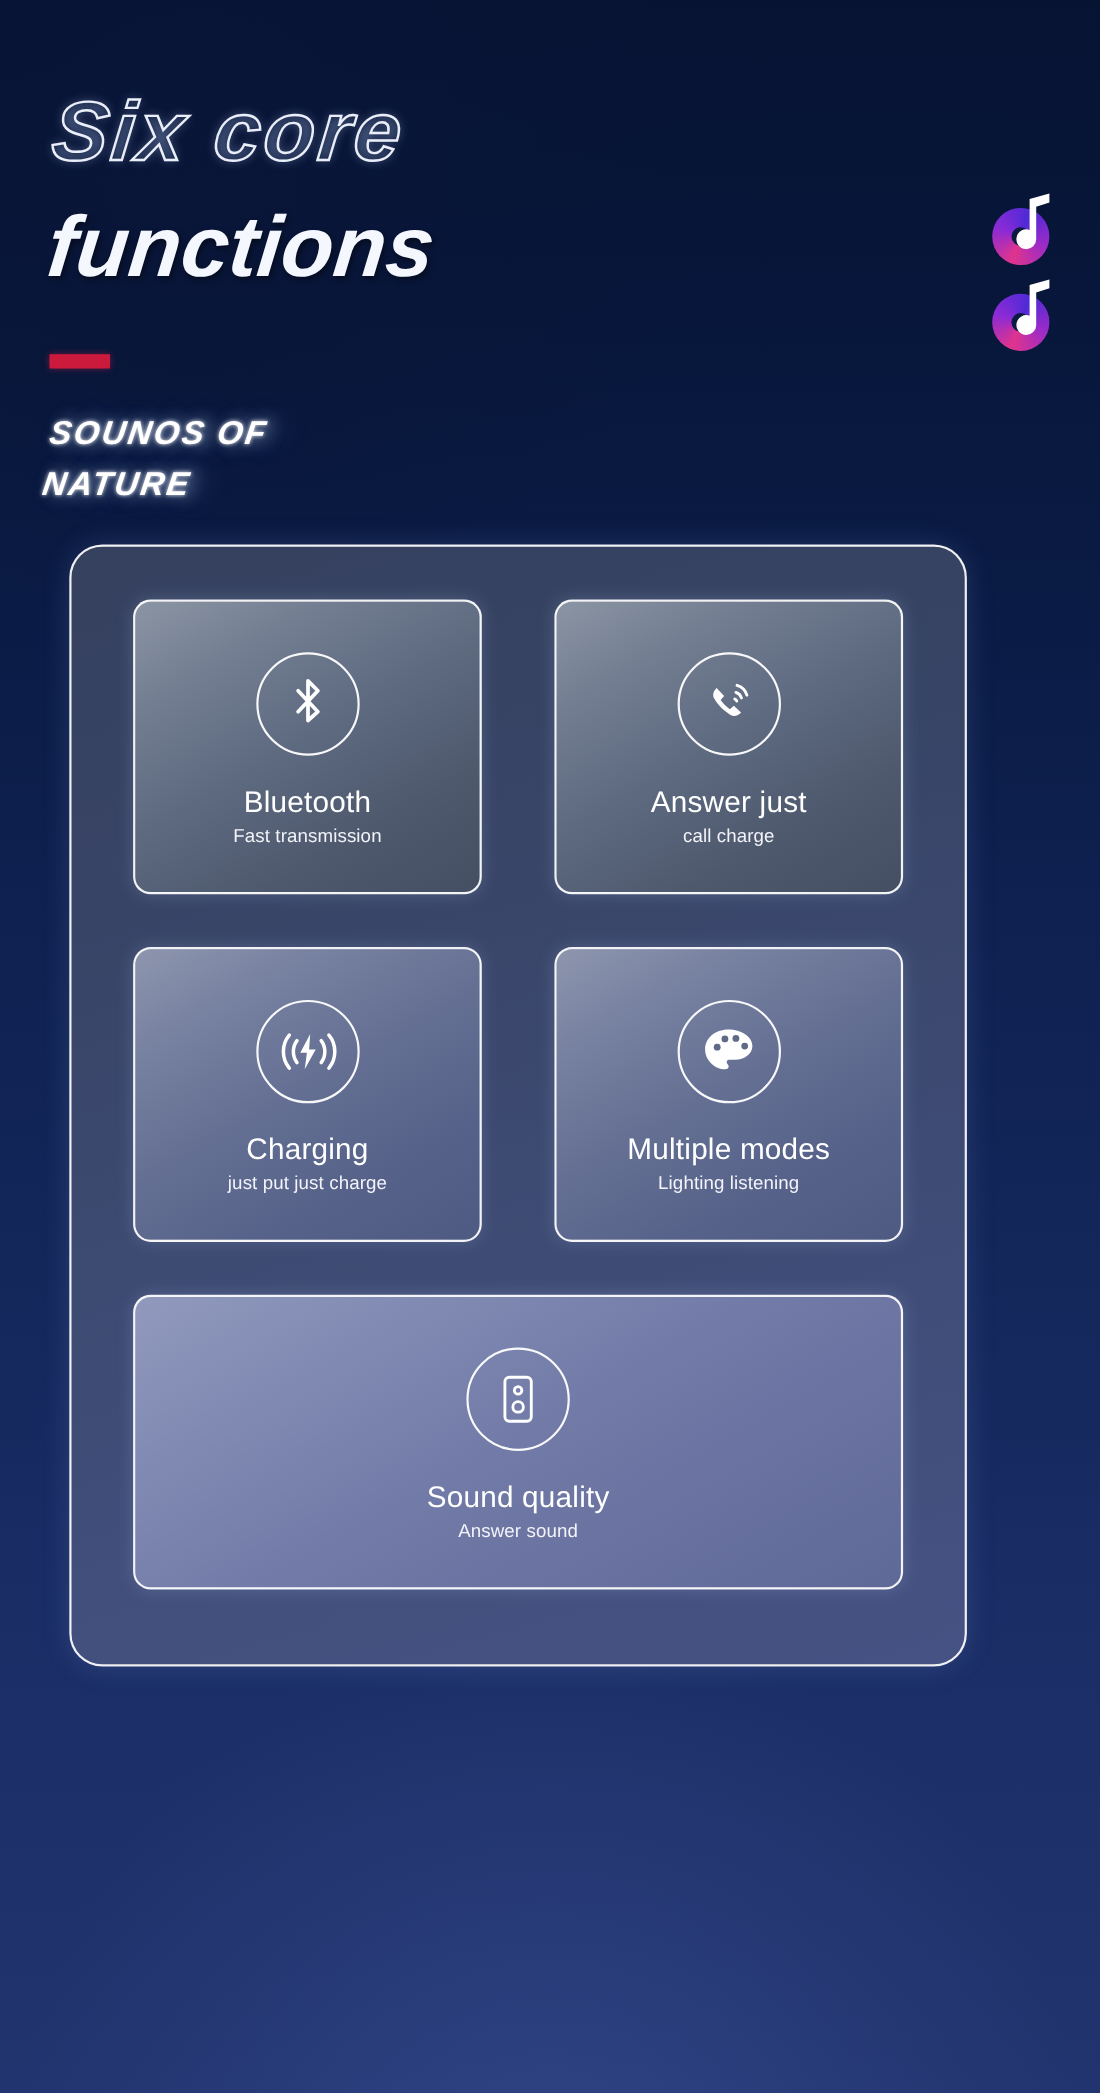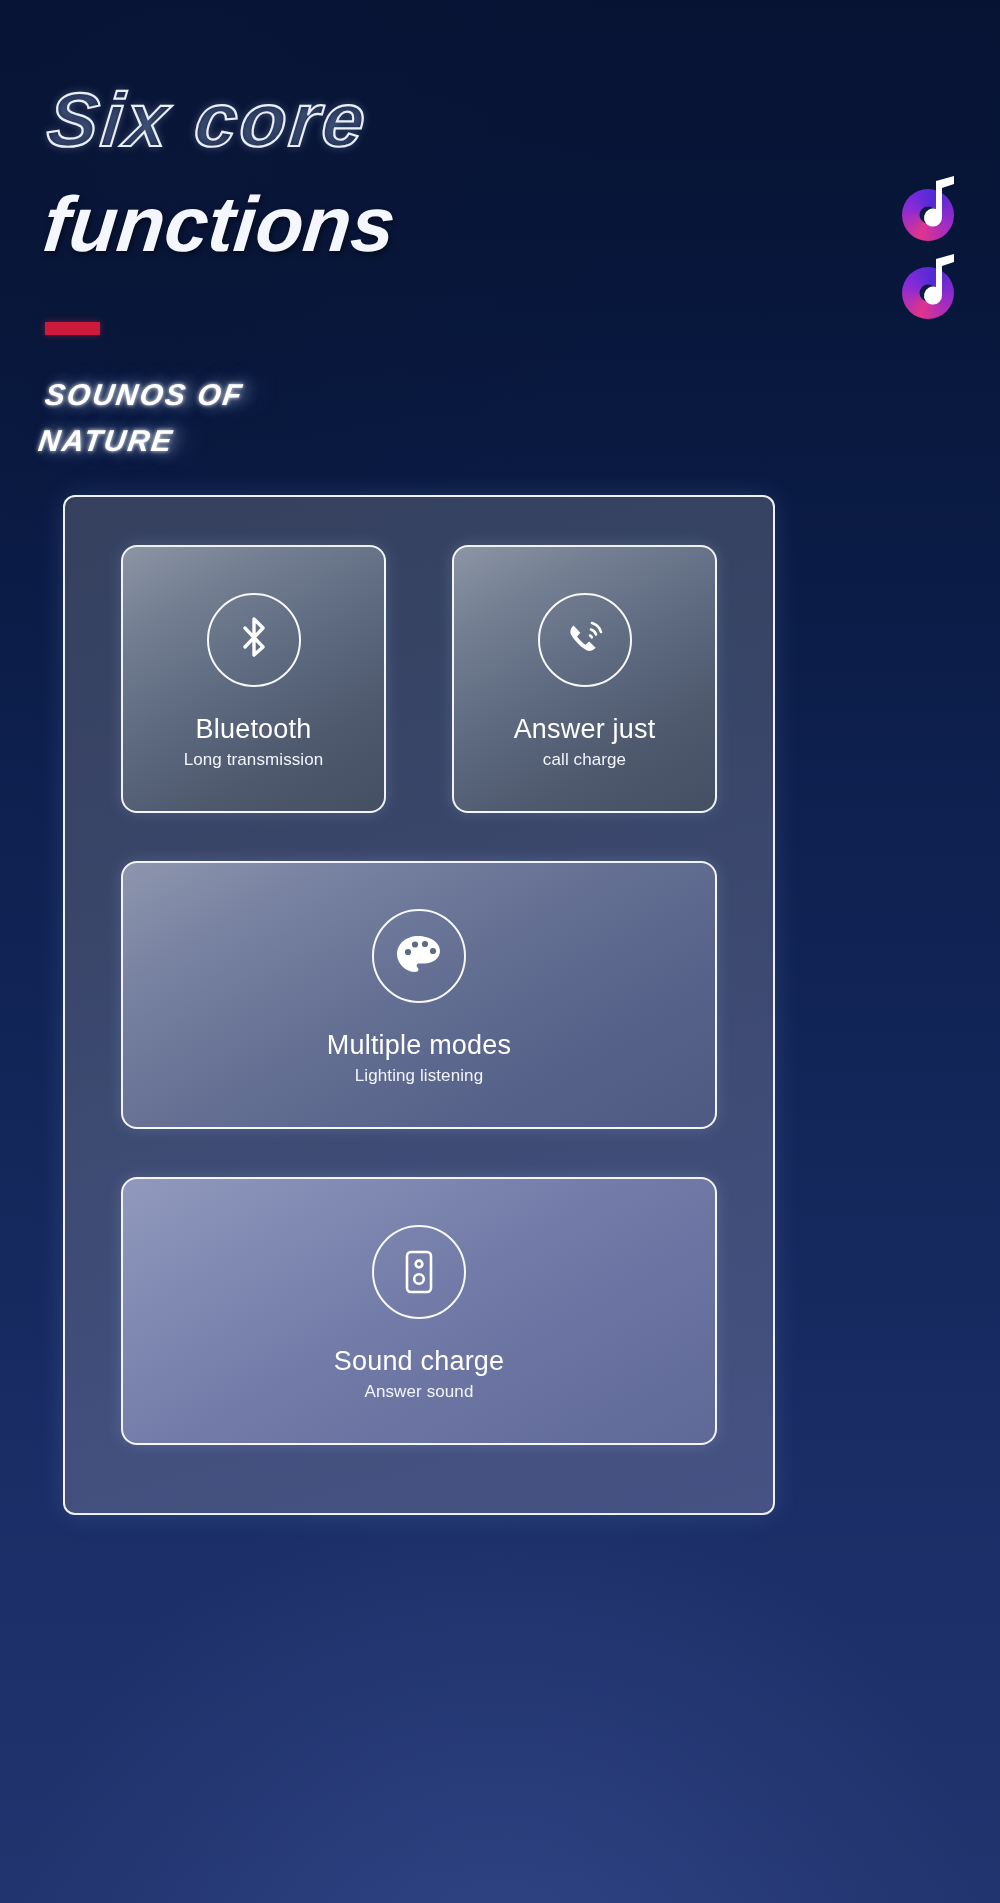--- a/index.html
+++ b/index.html
@@ -138,24 +138,24 @@
     width: 52px; height: 62px;
   }
   .note1 { left: 22px; top: 0; }
   .note2 { left: 22px; top: 78px; }
 
   
   .panel {
     position: absolute;
     left: 63px;
     top: 495px;
-    width: 712px;
+    width: 816px;
     height: 1020px;
     border: 2px solid rgba(255,255,255,0.92);
-    border-radius: 12px;
+    border-radius: 30px;
     background: linear-gradient(165deg,
         rgba(58,68,97,0.92) 0%,
         rgba(60,72,105,0.92) 30%,
         rgba(66,78,118,0.92) 60%,
         rgba(74,86,134,0.92) 100%);
     box-shadow: 0 0 26px rgba(150,180,255,0.16);
     padding: 48px 56px 52px 56px;
     display: flex;
     flex-direction: column;
     gap: 48px;
@@ -259,39 +259,52 @@
 
   <div class="row">
 
     <div class="tile row-a">
       <div class="icon-circle">
         <svg width="46" height="54" viewBox="0 0 46 54" aria-hidden="true">
           <path d="M14 15 L32 34 L23 42 L23 6 L32 15 L14 34" fill="none" stroke="#fff" stroke-width="3.4" stroke-linecap="round" stroke-linejoin="round"></path>
         </svg>
       </div>
       <div class="tile-title">Bluetooth</div>
-      <div class="tile-sub">Long transmission</div>
+      <div class="tile-sub">Fast transmission</div>
     </div>
 
     <div class="tile row-a">
       <div class="icon-circle">
         <svg width="50" height="50" viewBox="0 0 50 50" aria-hidden="true">
           <path d="M13.5 10.5 c-3 2.6 -4 6.5 -2.2 9.6 c3.3 5.8 9 11.5 14.8 14.8 c3.1 1.8 7 0.8 9.6 -2.2 l-6.6 -6.1 l-3.6 3.2 c-2.8 -2 -6.4 -5.6 -8.4 -8.4 l3.2 -3.6 Z" fill="#fff"></path>
           <path d="M32 8 a13 13 0 0 1 9 9" fill="none" stroke="#fff" stroke-width="2.6" stroke-linecap="round"></path>
           <path d="M31 14.5 a7.5 7.5 0 0 1 5 5" fill="none" stroke="#fff" stroke-width="2.6" stroke-linecap="round"></path>
           <path d="M30 20.5 a2.8 2.8 0 0 1 1.8 1.8" fill="none" stroke="#fff" stroke-width="2.6" stroke-linecap="round"></path>
         </svg>
       </div>
       <div class="tile-title">Answer just</div>
       <div class="tile-sub">call charge</div>
     </div>
   </div>
 
   <div class="row">
 
+    <div class="tile row-b">
+      <div class="icon-circle">
+        <svg width="56" height="44" viewBox="0 0 56 44" aria-hidden="true">
+          <path d="M30 6 L21 23 L27 23 L25 38 L35 20 L29 20 Z" fill="#fff"></path>
+          <path d="M18 12 a13 15 0 0 0 0 20" fill="none" stroke="#fff" stroke-width="3.2" stroke-linecap="round"></path>
+          <path d="M11 7 a20 22 0 0 0 0 30" fill="none" stroke="#fff" stroke-width="3.2" stroke-linecap="round"></path>
+          <path d="M40 12 a13 15 0 0 1 0 20" fill="none" stroke="#fff" stroke-width="3.2" stroke-linecap="round"></path>
+          <path d="M47 7 a20 22 0 0 1 0 30" fill="none" stroke="#fff" stroke-width="3.2" stroke-linecap="round"></path>
+        </svg>
+      </div>
+      <div class="tile-title">Charging</div>
+      <div class="tile-sub">just put just charge</div>
+    </div>
 
     <div class="tile row-b">
       <div class="icon-circle">
         <svg width="48" height="44" viewBox="0 0 48 44" aria-hidden="true">
           <path d="M23 2 C11 2 2 10 2 20 C2 30 11 38 20 38 C24 38 24 35 22.5 33.5 C21 32 21.5 29.5 24 29.5 L29 29.5 C38 29.5 45 24 45 17 C45 8.5 35 2 23 2 Z" fill="#fff"></path>
           <circle cx="13" cy="18" r="3.1" fill="#5e6a86"></circle>
           <circle cx="20" cy="10.5" r="3.1" fill="#5e6a86"></circle>
           <circle cx="30" cy="10" r="3.1" fill="#5e6a86"></circle>
           <circle cx="38" cy="17" r="3.1" fill="#5e6a86"></circle>
         </svg>
@@ -304,18 +317,18 @@
   <div class="row">
 
     <div class="tile row-c">
       <div class="icon-circle">
         <svg width="36" height="48" viewBox="0 0 36 48" aria-hidden="true">
           <rect x="6" y="4" width="24" height="40" rx="4" ry="4" fill="none" stroke="#fff" stroke-width="2.6"></rect>
           <circle cx="18" cy="16" r="3.4" fill="none" stroke="#fff" stroke-width="2.6"></circle>
           <circle cx="18" cy="31" r="4.8" fill="none" stroke="#fff" stroke-width="2.6"></circle>
         </svg>
       </div>
-      <div class="tile-title">Sound charge</div>
+      <div class="tile-title">Sound quality</div>
       <div class="tile-sub">Answer sound</div>
     </div>
 
   </div>
 </div>
 
 </body></html>

